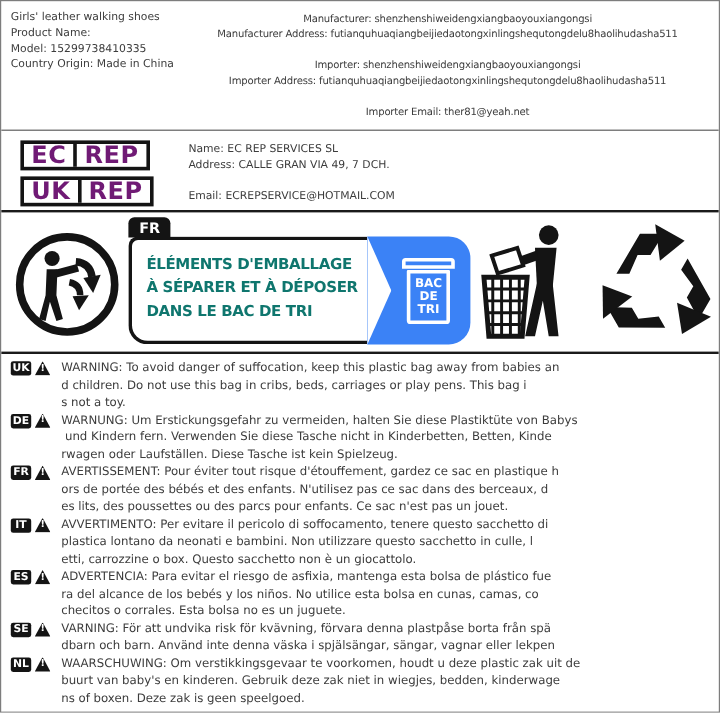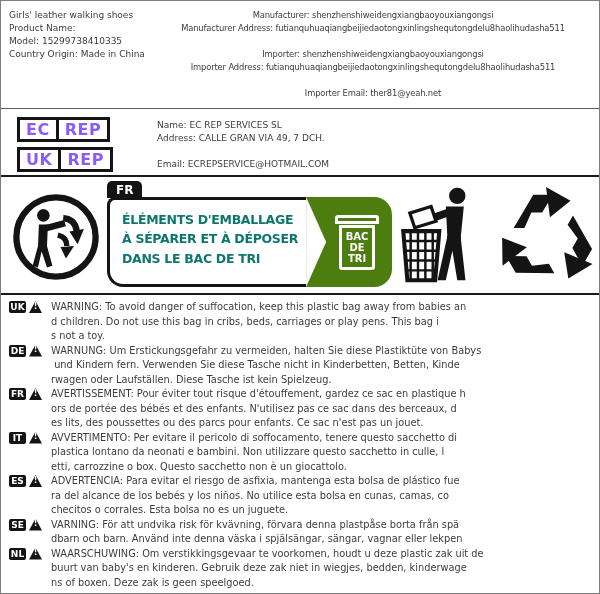--- a/index.html
+++ b/index.html
@@ -14,38 +14,38 @@
   .info-section { display:flex; height:107px; padding:8px 8px 4px 8px; font-size:9px; line-height:13px; }
   .info-left  { width:146px; flex:none; }
   .info-right { flex:1; overflow:hidden; font-size:8.4px; letter-spacing:-0.15px; white-space:nowrap;text-align:center; }
   .spacer-13 { height:13px; }
   
   .divider-thin  { border-top:1px solid #5f5f5f; }
   .divider-thick { border-top:2px solid #1a1a1a; }
   
   .rep-section { display:flex; height:66px; padding:7px 8px 4px 8px; font-size:9px; line-height:13px; }
   .rep-symbols { width:148px; flex:none; padding-left:8px; padding-top:1px; }
-  .rep-symbol { display:inline-flex; border:3px solid #141414; color:#8b5cf6;
-                font-weight:bold; font-size:16px; line-height:19px; letter-spacing:0.5px;
+  .rep-symbol { display:inline-flex; border:3px solid #141414; color:#701a75;
+                font-weight:bold; font-size:20px; line-height:19px; letter-spacing:0.5px;
                 margin-bottom:5px; background:#fff; }
   .rep-symbol .cell { padding:0 6px; }
   .rep-symbol .cell:first-child { border-right:3px solid #141414; }
   .rep-text { flex:1; padding-top:3px; }
   
   .recycle-section { height:116px; display:flex; align-items:center; padding:2px 4px 4px 6px; }
   .triman-svg { flex:none; margin:6px 2px 0 4px; }
   .banner-group { flex:none; display:flex; align-items:stretch; position:relative; margin-left:4px; margin-top:16px; height:90px; }
   .fr-tag { position:absolute; top:-16px; left:0; background:#141414; color:#fff;
             font-weight:bold; font-size:12px; line-height:16px; padding:1px 9px 0 9px;
             border-radius:5px 5px 0 0; }
   .banner { background:#fff; border:3px solid #141414; border-right:none;
             border-radius:8px 0 0 16px; padding:10px 8px 8px 12px;
             font-weight:bold; font-size:12.5px; line-height:1.55; letter-spacing:-0.3px;
             color:#0f766e; white-space:pre-line; }
-  .bin-block { background:#4d7c0f; border-radius:0 18px 18px 0; position:relative;
+  .bin-block { background:#3b82f6; border-radius:0 18px 18px 0; position:relative;
                display:flex; align-items:center; justify-content:center;
                width:86px; padding-left:16px; }
   .bin-notch { position:absolute; left:0; top:0; bottom:0; width:20px; background:#fff;
                clip-path:polygon(0 0, 100% 50%, 0 100%); }
   .bin { display:flex; flex-direction:column; align-items:center; }
   .bin-lid { width:44px; height:9px; border:3px solid #fff; border-radius:3px 3px 0 0; margin-bottom:1px; }
   .bin-body { width:36px; border:3px solid #fff; border-radius:1px 1px 3px 3px;
               color:#fff; font-weight:bold; font-size:10px; line-height:11px;
               text-align:center; padding:3px 1px; white-space:pre-line; }
   .tidyman-svg { flex:none; margin:4px 2px 0 8px; }

